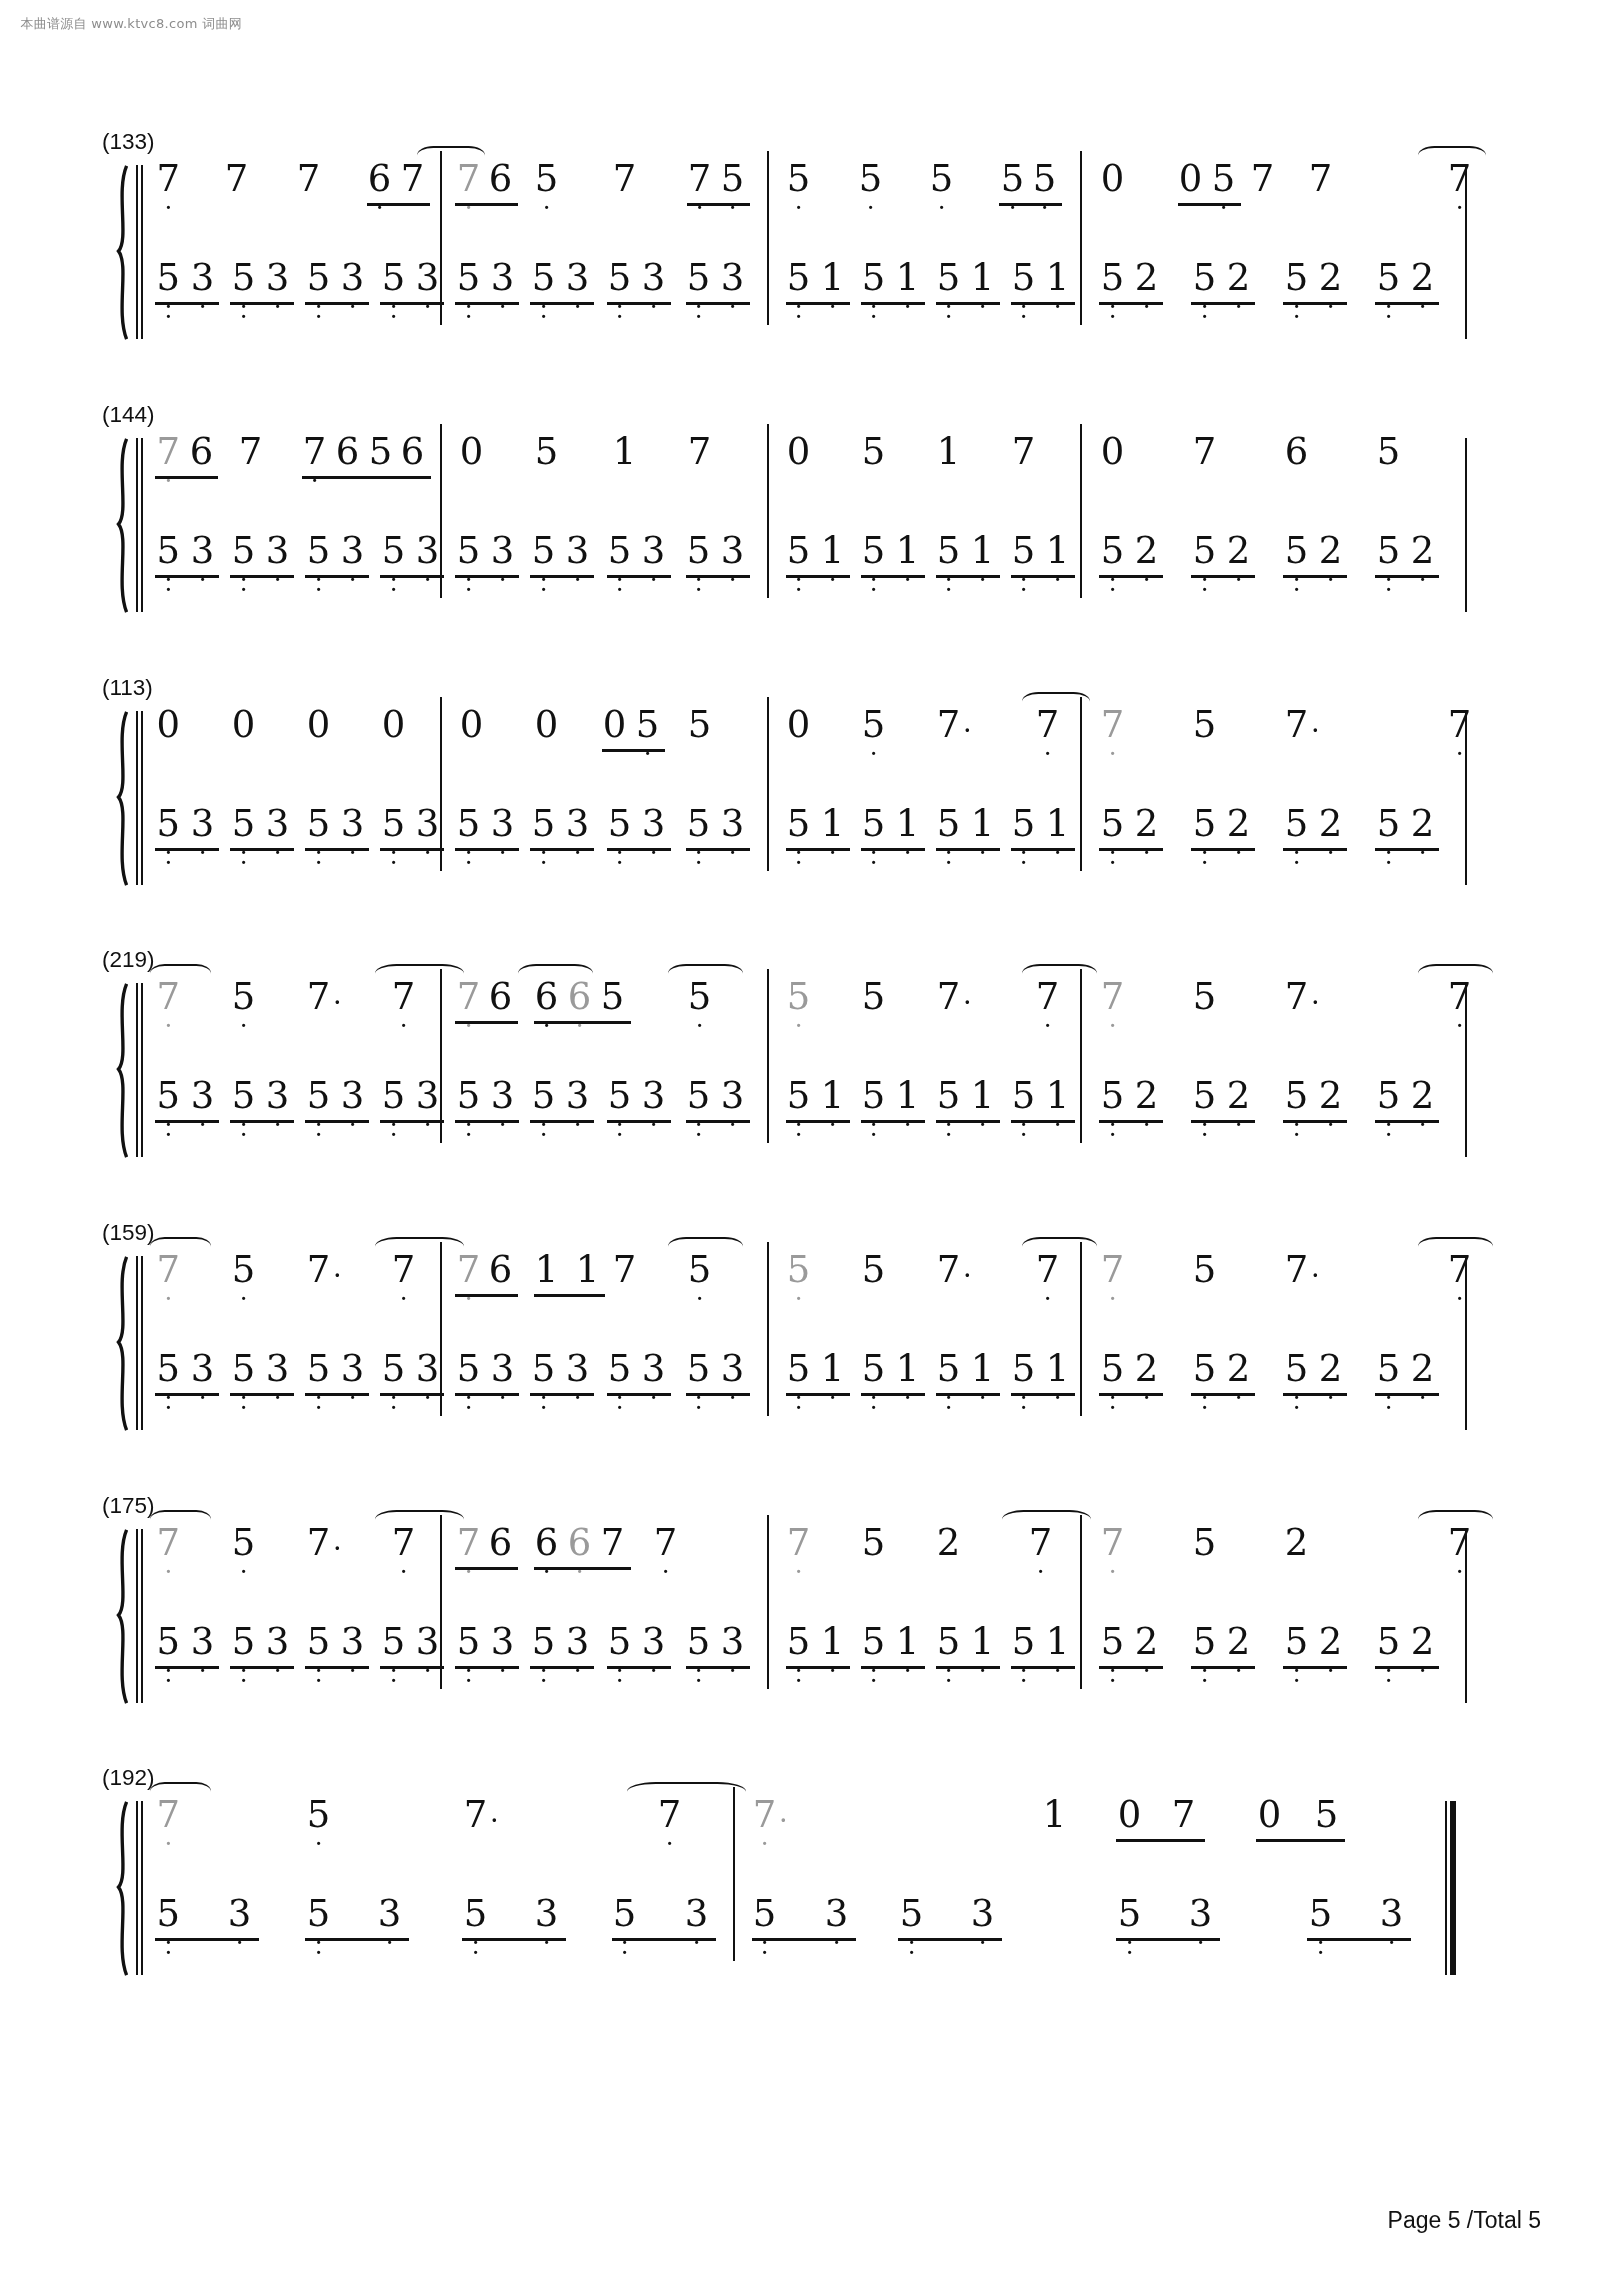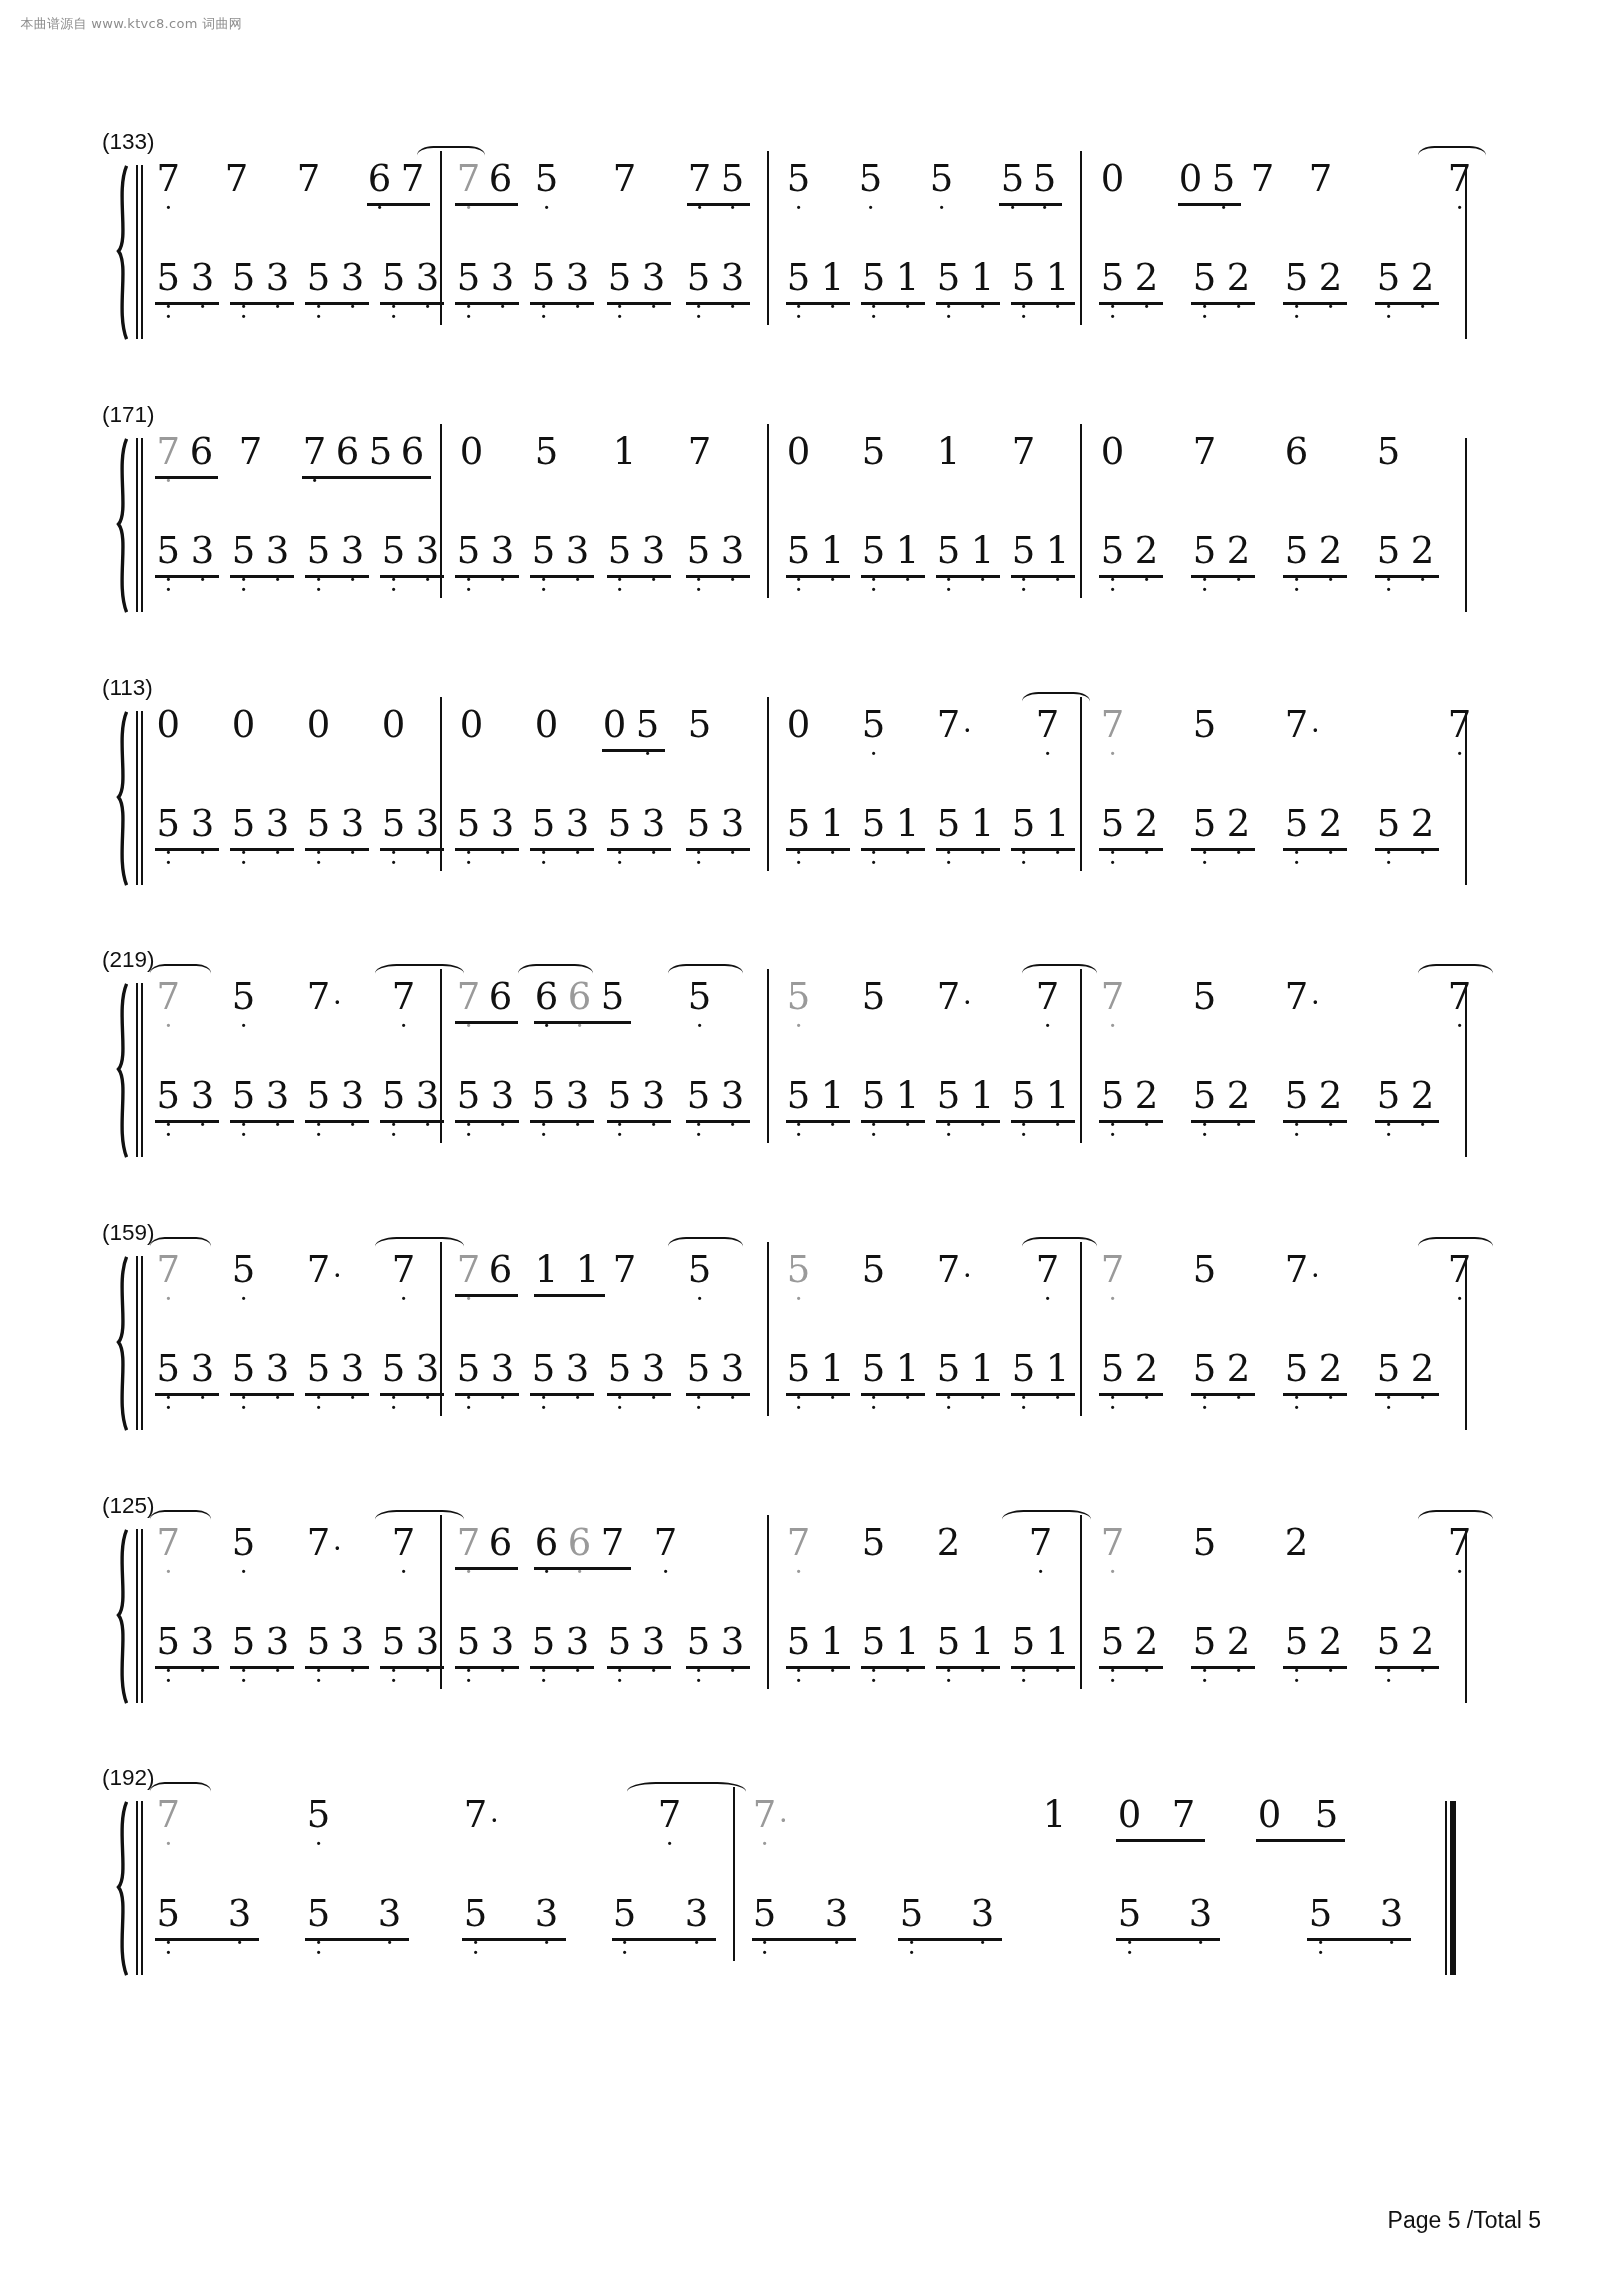--- a/index.html
+++ b/index.html
@@ -298,21 +298,21 @@
         <div class="ul1" style="left:1225px; top:45px; width:64px;"></div>
       </div>
 
       <div class="endbar" style="left:1356px;">
         <div class="thin"></div>
       </div>
     </div>
   </div>
 
   <div class="system" style="top:402px;">
-    <div class="bar-number">(171)</div>
+    <div class="bar-number">(144)</div>
     <div class="staff">
       <div class="brace">
         <svg width="23" height="177" viewBox="0 0 34 260">
             <path d="M26 2 C10 40 30 110 14 128 C30 148 10 218 26 258" fill="none" stroke="#111" stroke-width="5"></path>
           </svg>
       </div>
       <div class="double-bar-left"></div>
 
       <div class="row upper">
         <div class="note gray" style="left:6.8px;">7<span class="dotdown">.</span></div>
@@ -717,21 +717,21 @@
         <div class="ul1" style="left:1225px; top:45px; width:64px;"></div>
       </div>
 
       <div class="endbar" style="left:1356px;">
         <div class="thin"></div>
       </div>
     </div>
   </div>
 
   <div class="system" style="top:1493px;">
-    <div class="bar-number">(125)</div>
+    <div class="bar-number">(175)</div>
     <div class="staff">
       <div class="brace">
         <svg width="23" height="177" viewBox="0 0 34 260">
             <path d="M26 2 C10 40 30 110 14 128 C30 148 10 218 26 258" fill="none" stroke="#111" stroke-width="5"></path>
           </svg>
       </div>
       <div class="double-bar-left"></div>
 
       <div class="row upper">
         <div class="tie" style="left:0px; top:-12.3px; width:61px;"></div>

